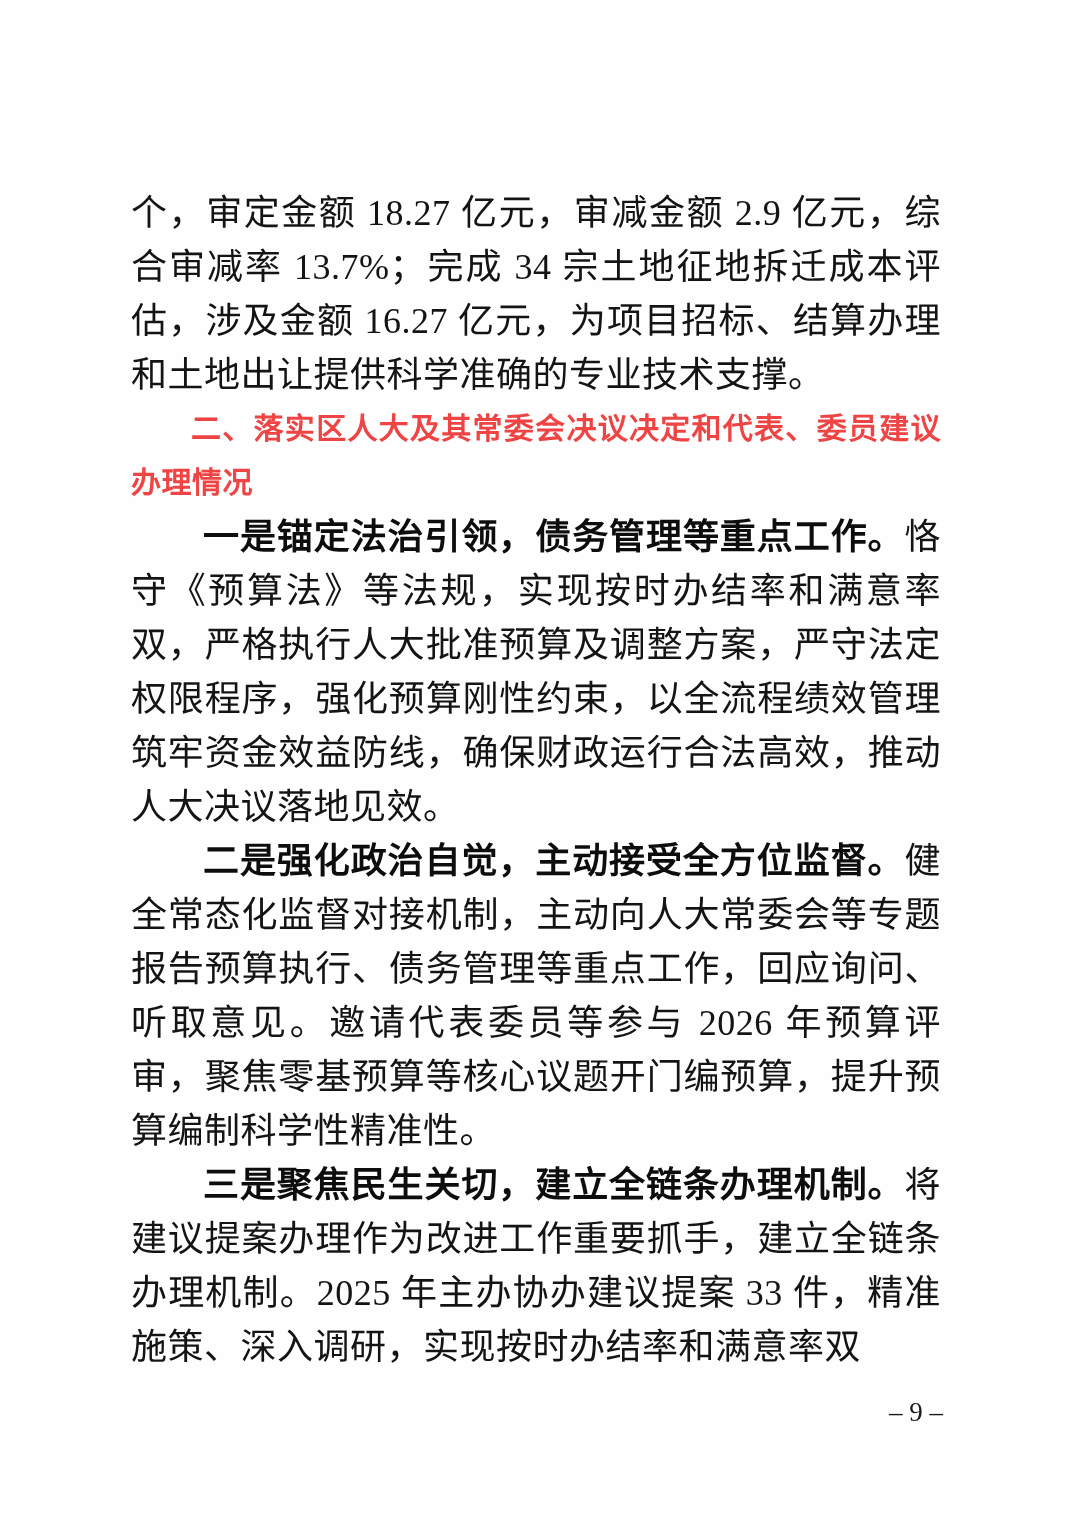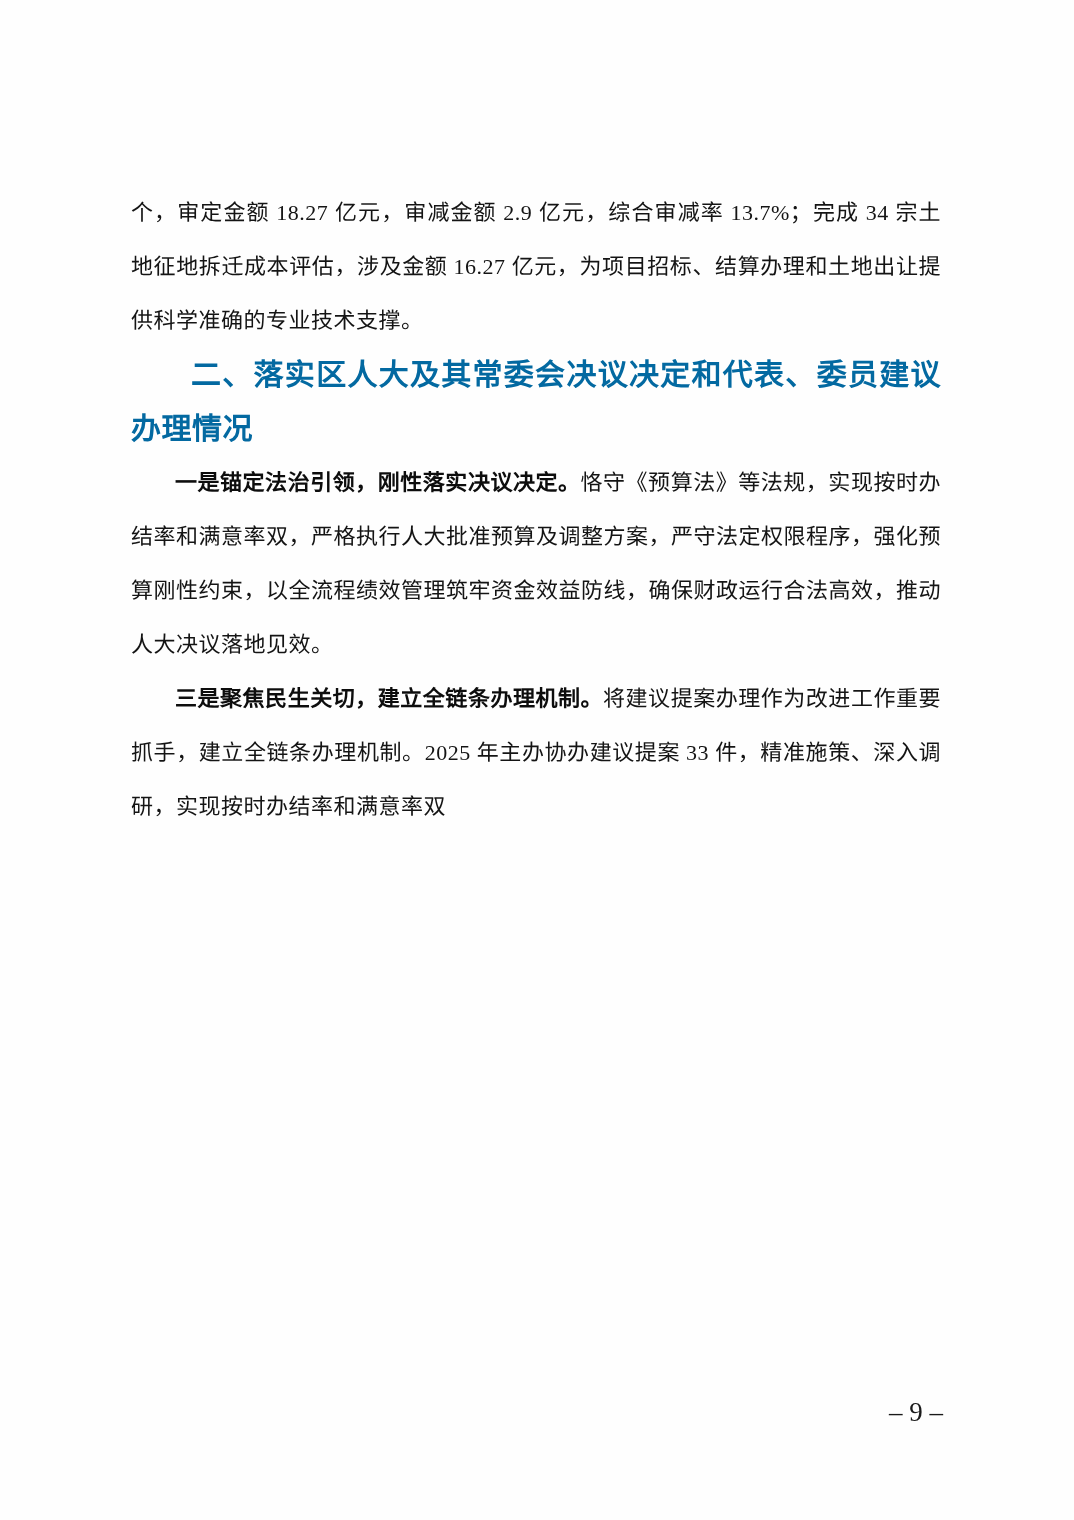--- a/index.html
+++ b/index.html
@@ -17,39 +17,39 @@
     color: #141414;
   }
   .content {
     position: absolute;
     left: 131px;
     top: 186px;
     width: 810px;
   }
   .para {
     margin: 0;
-    font-size: 22px;
+    font-size: 36px;
     line-height: 54px;
     text-align: justify;
     text-indent: 2em;
     letter-spacing: 0.5px;
   }
   .para.no-indent {
     text-indent: 0;
   }
   .section-heading {
     margin: 0;
     font-size: 30px;
     line-height: 54px;
     text-align: justify;
     text-indent: 2em;
     font-weight: bold;
     font-family: "Liberation Sans", "DejaVu Sans", sans-serif;
     letter-spacing: 0.5px;
-    color: #0369a1;
+    color: #ef4444;
   }
   .lead {
     font-weight: bold;
     font-family: "Liberation Sans", "DejaVu Sans", sans-serif;
     color: #0d0d0d;
   }
   .page-number {
     position: absolute;
     top: 1396px;
     right: 131px;
@@ -63,21 +63,22 @@
 <body>
 
 <div class="page">
   <div class="content">
 
     <p class="para no-indent">个，审定金额 18.27 亿元，审减金额 2.9 亿元，综合审减率 13.7%；完成 34 宗土地征地拆迁成本评估，涉及金额 16.27 亿元，为项目招标、结算办理和土地出让提供科学准确的专业技术支撑。</p>
 
     <h2 class="section-heading">二、落实区人大及其常委会决议决定和代表、委员建议办理情况</h2>
 
 
-    <p class="para"><span class="lead">一是锚定法治引领，刚性落实决议决定。</span><span>恪守《预算法》等法规，实现按时办结率和满意率双，严格执行人大批准预算及调整方案，严守法定权限程序，强化预算刚性约束，以全流程绩效管理筑牢资金效益防线，确保财政运行合法高效，推动人大决议落地见效。</span></p>
+    <p class="para"><span class="lead">一是锚定法治引领，债务管理等重点工作。</span><span>恪守《预算法》等法规，实现按时办结率和满意率双，严格执行人大批准预算及调整方案，严守法定权限程序，强化预算刚性约束，以全流程绩效管理筑牢资金效益防线，确保财政运行合法高效，推动人大决议落地见效。</span></p>
 
+    <p class="para"><span class="lead">二是强化政治自觉，主动接受全方位监督。</span><span>健全常态化监督对接机制，主动向人大常委会等专题报告预算执行、债务管理等重点工作，回应询问、听取意见。邀请代表委员等参与 2026 年预算评审，聚焦零基预算等核心议题开门编预算，提升预算编制科学性精准性。</span></p>
 
     <p class="para"><span class="lead">三是聚焦民生关切，建立全链条办理机制。</span><span>将建议提案办理作为改进工作重要抓手，建立全链条办理机制。2025 年主办协办建议提案 33 件，精准施策、深入调研，实现按时办结率和满意率双</span></p>
 
   </div>
 
   <div class="page-number">– 9 –</div>
 </div>
 
 </body></html>

